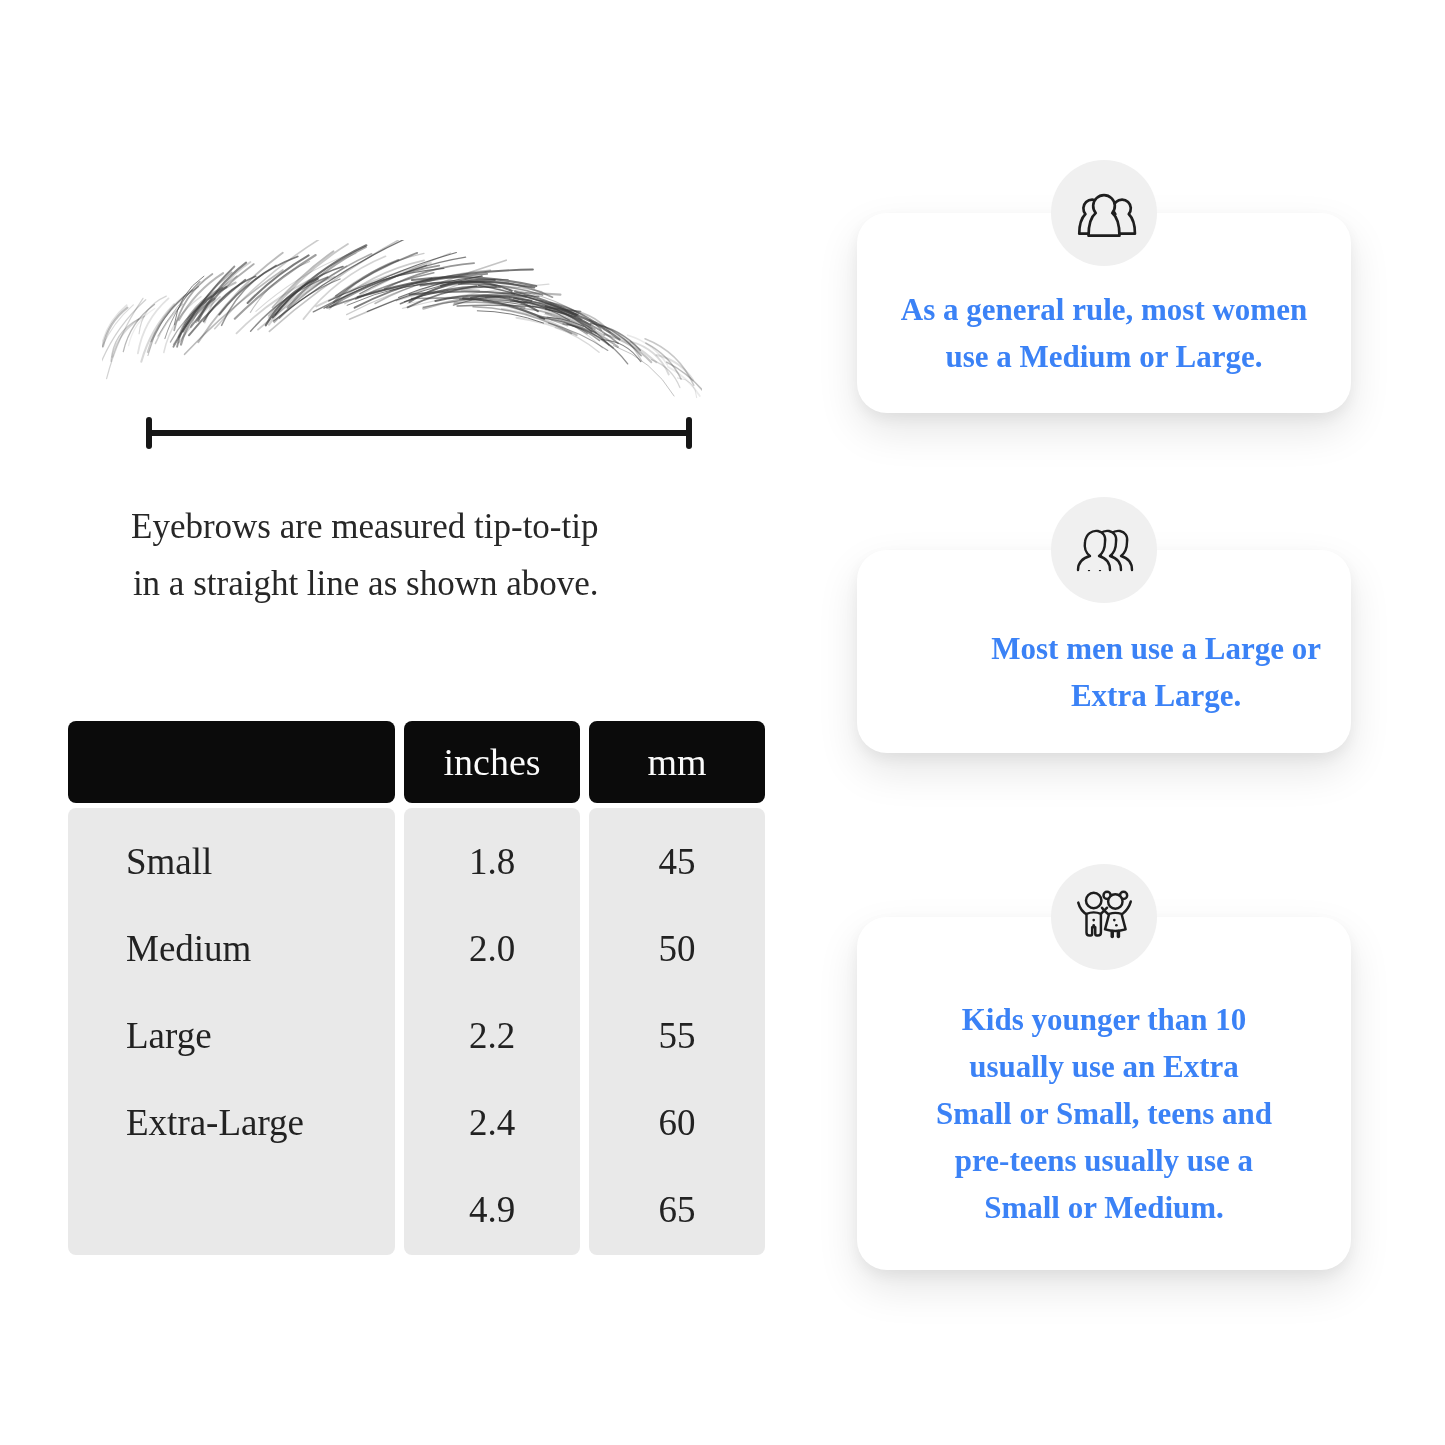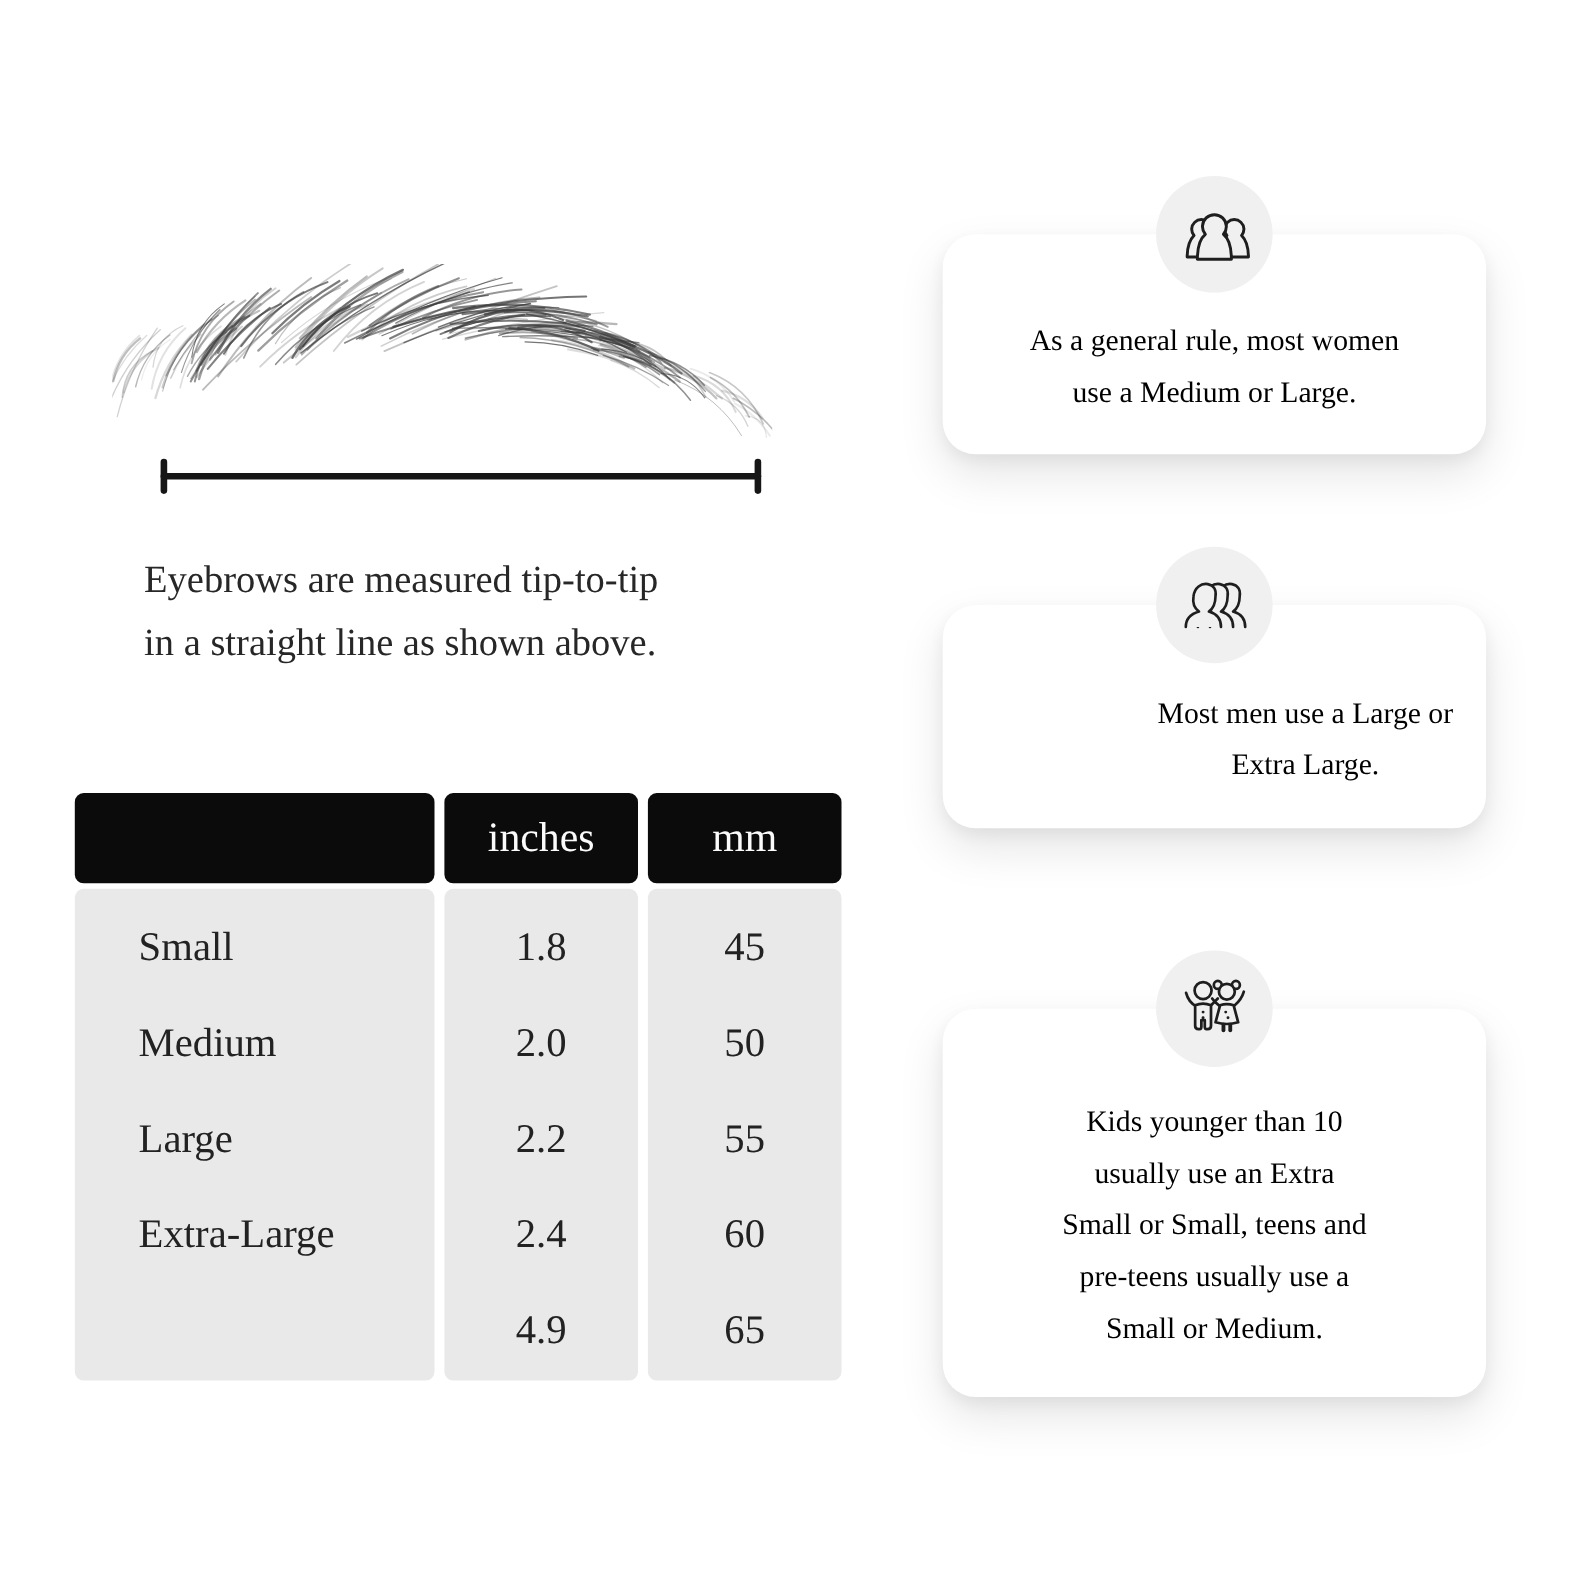--- a/index.html
+++ b/index.html
@@ -8,21 +8,21 @@
     font-family:"Liberation Serif","DejaVu Serif",serif;color:var(--ink,#1d1d1d);
   }
 
   
   .brow-svg{position:absolute;left:102px;top:240px;width:600px;height:160px;}
   .measure{position:absolute;left:146px;top:417px;width:546px;height:32px;}
   .measure .bar{position:absolute;left:0;right:0;top:13px;height:6px;background:#161616;border-radius:3px;}
   .measure .cap{position:absolute;top:0;width:6px;height:32px;background:#161616;border-radius:3px;}
   .measure .cap.l{left:0}
   .measure .cap.r{right:0}
-  .caption{position:absolute;left:131px;top:498px;font-size:35px;line-height:57px;color:#272727;}
+  .caption{position:absolute;left:131px;top:498px;font-size:35px;line-height:57px;color:#272727;text-align:right;}
 
   
   .size-table{
     position:absolute;left:68px;top:694px;width:700px;
     display:grid;grid-template-columns:327px 176px 176px;column-gap:9px;row-gap:5px;margin-top:27px;
   }
   .th{
     height:82px;background:var(--table_header_bg,#0b0b0b);border-radius:8px;
     color:#fbfbfb;font-size:38px;display:flex;align-items:center;justify-content:center;
   }
@@ -42,21 +42,21 @@
     box-shadow:0 18px 42px rgba(0,0,0,0.10),0 6px 14px rgba(0,0,0,0.05);
   }
   .card1{top:213px;height:200px;}
   .card2{top:550px;height:203px;align-items:flex-end;}
   .card3{top:917px;height:353px;}
   .badge{
     position:absolute;top:-53px;left:50%;transform:translateX(-50%);
     width:106px;height:106px;border-radius:50%;background:var(--badge_bg,#f0f0f0);
     display:flex;align-items:center;justify-content:center;
   }
-  .card-text{font-size:27px;line-height:47px;color:#000000;}
+  .card-text{font-size:31px;line-height:47px;color:#3b82f6;font-weight:bold;}
   .icon{display:block;}
 </style>
 </head>
 <body>
 
 <div class="canvas">
 
   <svg class="brow-svg" viewBox="0 0 600 160" id="brow">
       <path d="M4.6,138.7 Q15.5,95.2 41.0,58.3" fill="none" stroke="#3b3b3b" stroke-width="1.21" stroke-opacity="0.23" stroke-linecap="round"></path>
       <path d="M294.3,60.7 Q334.7,46.4 377.3,50.4" fill="none" stroke="#3b3b3b" stroke-width="1.38" stroke-opacity="0.31" stroke-linecap="round"></path>

